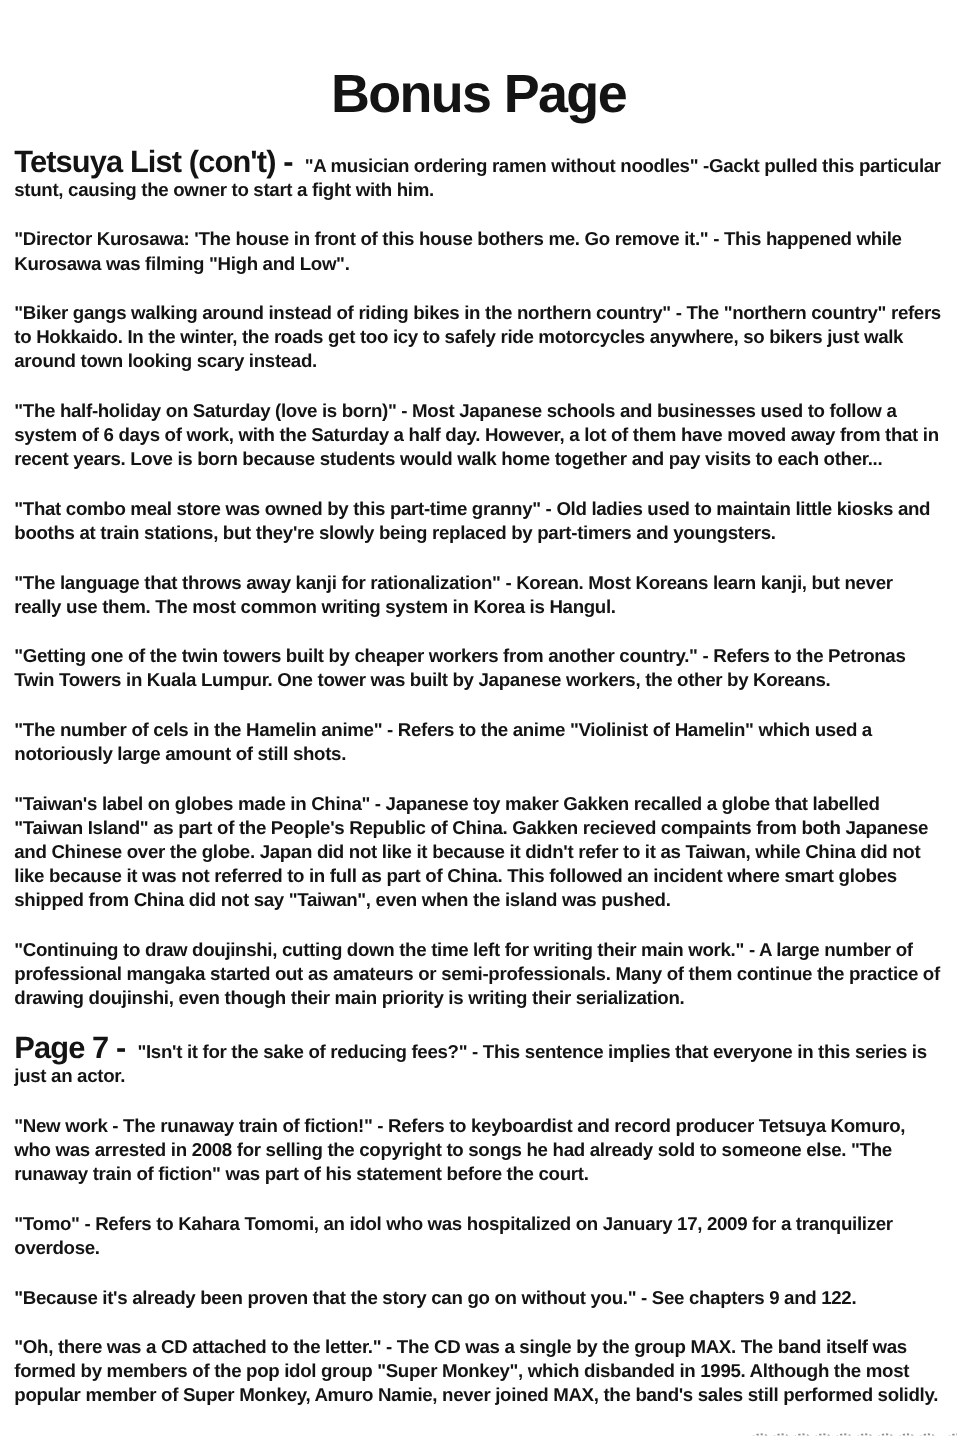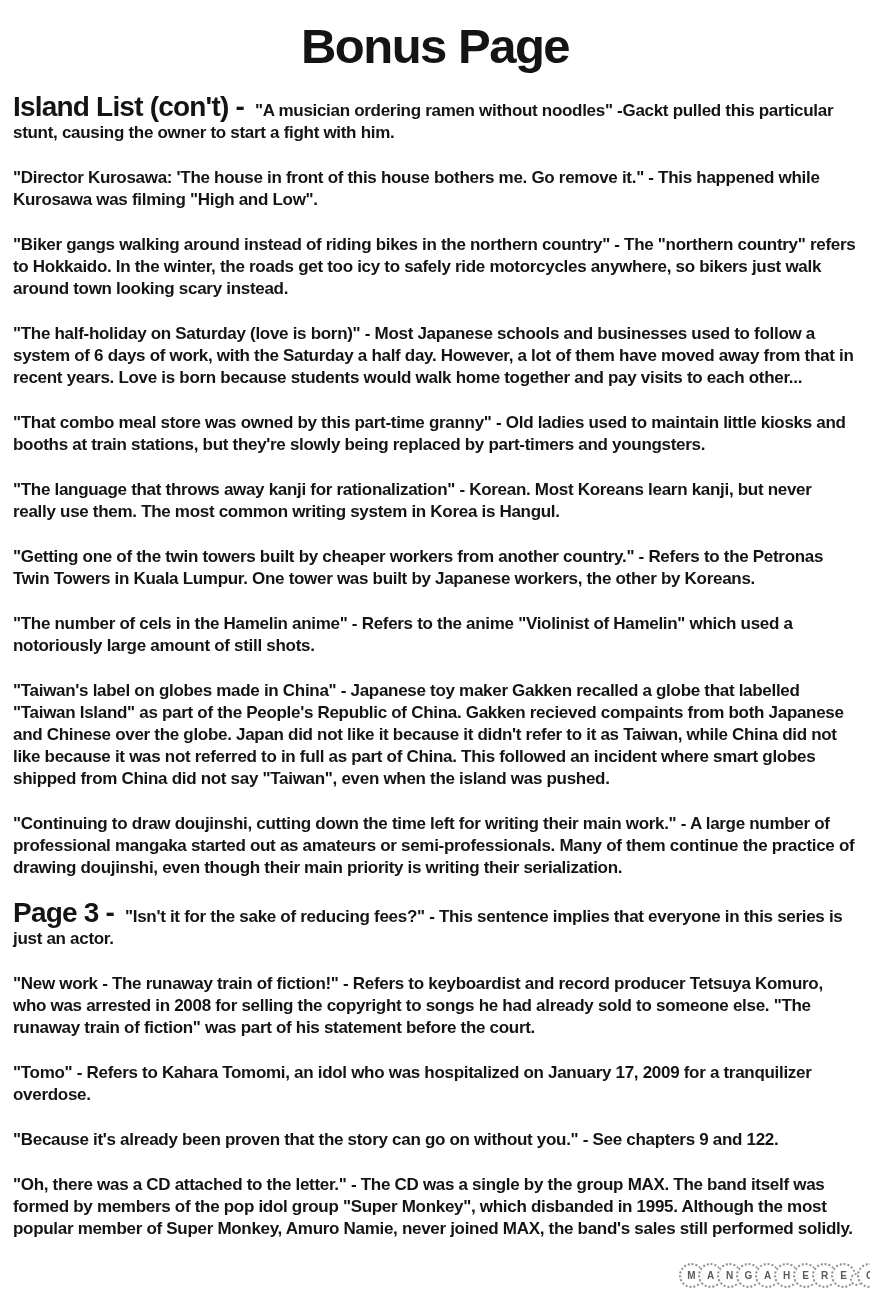--- a/index.html
+++ b/index.html
@@ -9,20 +9,21 @@
     color: #141414;
     font-family: "Liberation Sans", sans-serif;
     position: relative;
     overflow: hidden;
   }
   .page {
     box-sizing: border-box;
     width: 870px; height: 916px;
     padding: 10px 13px 0 13px;
     position: relative;
+    margin-top: 40px;
   }
   .page-title {
     text-align: center;
     font-size: 49px;
     line-height: 56px;
     font-weight: 700;
     letter-spacing: -1.5px;
     margin: 8px 0 22px 0;
   }
   .para {
@@ -67,41 +68,41 @@
     margin-bottom: 2px;
   }
 </style>
 </head>
 <body>
 
 <div class="page">
 
   <h1 class="page-title">Bonus Page</h1>
 
-  <p class="para"><span class="para-header">Island List (con't) - </span><span>"A musician ordering ramen without noodles" -Gackt pulled this particular stunt, causing the owner to start a fight with him.</span></p>
+  <p class="para"><span class="para-header">Tetsuya List (con't) - </span><span>"A musician ordering ramen without noodles" -Gackt pulled this particular stunt, causing the owner to start a fight with him.</span></p>
 
   <p class="para"><span>"Director Kurosawa: 'The house in front of this house bothers me. Go remove it." - This happened while Kurosawa was filming "High and Low".</span></p>
 
   <p class="para"><span>"Biker gangs walking around instead of riding bikes in the northern country" - The "northern country" refers to Hokkaido. In the winter, the roads get too icy to safely ride motorcycles anywhere, so bikers just walk around town looking scary instead.</span></p>
 
   <p class="para"><span>"The half-holiday on Saturday (love is born)" - Most Japanese schools and businesses used to follow a system of 6 days of work, with the Saturday a half day. However, a lot of them have moved away from that in recent years. Love is born because students would walk home together and pay visits to each other...</span></p>
 
   <p class="para"><span>"That combo meal store was owned by this part-time granny" - Old ladies used to maintain little kiosks and booths at train stations, but they're slowly being replaced by part-timers and youngsters.</span></p>
 
   <p class="para"><span>"The language that throws away kanji for rationalization" - Korean. Most Koreans learn kanji, but never really use them. The most common writing system in Korea is Hangul.</span></p>
 
   <p class="para"><span>"Getting one of the twin towers built by cheaper workers from another country." - Refers to the Petronas Twin Towers in Kuala Lumpur. One tower was built by Japanese workers, the other by Koreans.</span></p>
 
   <p class="para"><span>"The number of cels in the Hamelin anime" - Refers to the anime "Violinist of Hamelin" which used a notoriously large amount of still shots.</span></p>
 
   <p class="para"><span>"Taiwan's label on globes made in China" - Japanese toy maker Gakken recalled a globe that labelled "Taiwan Island" as part of the People's Republic of China. Gakken recieved compaints from both Japanese and Chinese over the globe. Japan did not like it because it didn't refer to it as Taiwan, while China did not like because it was not referred to in full as part of China. This followed an incident where smart globes shipped from China did not say "Taiwan", even when the island was pushed.</span></p>
 
   <p class="para"><span>"Continuing to draw doujinshi, cutting down the time left for writing their main work." - A large number of professional mangaka started out as amateurs or semi-professionals. Many of them continue the practice of drawing doujinshi, even though their main priority is writing their serialization.</span></p>
 
-  <p class="para"><span class="para-header">Page 3 - </span><span>"Isn't it for the sake of reducing fees?" - This sentence implies that everyone in this series is just an actor.</span></p>
+  <p class="para"><span class="para-header">Page 7 - </span><span>"Isn't it for the sake of reducing fees?" - This sentence implies that everyone in this series is just an actor.</span></p>
 
   <p class="para"><span>"New work - The runaway train of fiction!" - Refers to keyboardist and record producer Tetsuya Komuro, who was arrested in 2008 for selling the copyright to songs he had already sold to someone else. "The runaway train of fiction" was part of his statement before the court.</span></p>
 
   <p class="para"><span>"Tomo" - Refers to Kahara Tomomi, an idol who was hospitalized on January 17, 2009 for a tranquilizer overdose.</span></p>
 
   <p class="para"><span>"Because it's already been proven that the story can go on without you." - See chapters 9 and 122.</span></p>
 
   <p class="para"><span>"Oh, there was a CD attached to the letter." - The CD was a single by the group MAX. The band itself was formed by members of the pop idol group "Super Monkey", which disbanded in 1995. Although the most popular member of Super Monkey, Amuro Namie, never joined MAX, the band's sales still performed solidly.</span></p>
 
 

